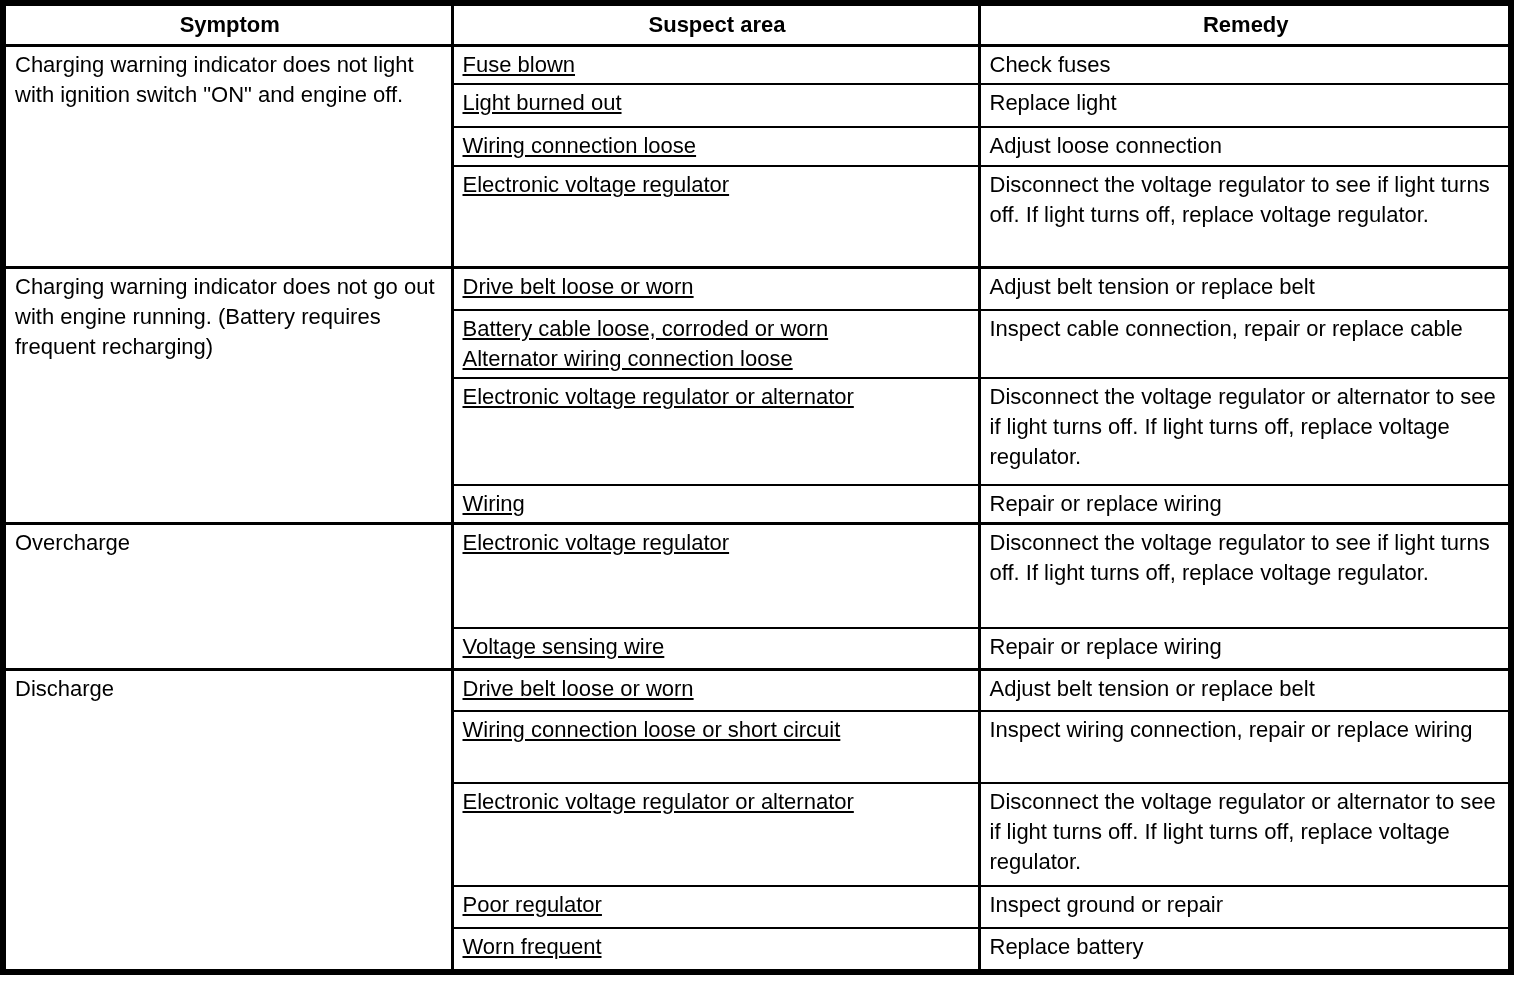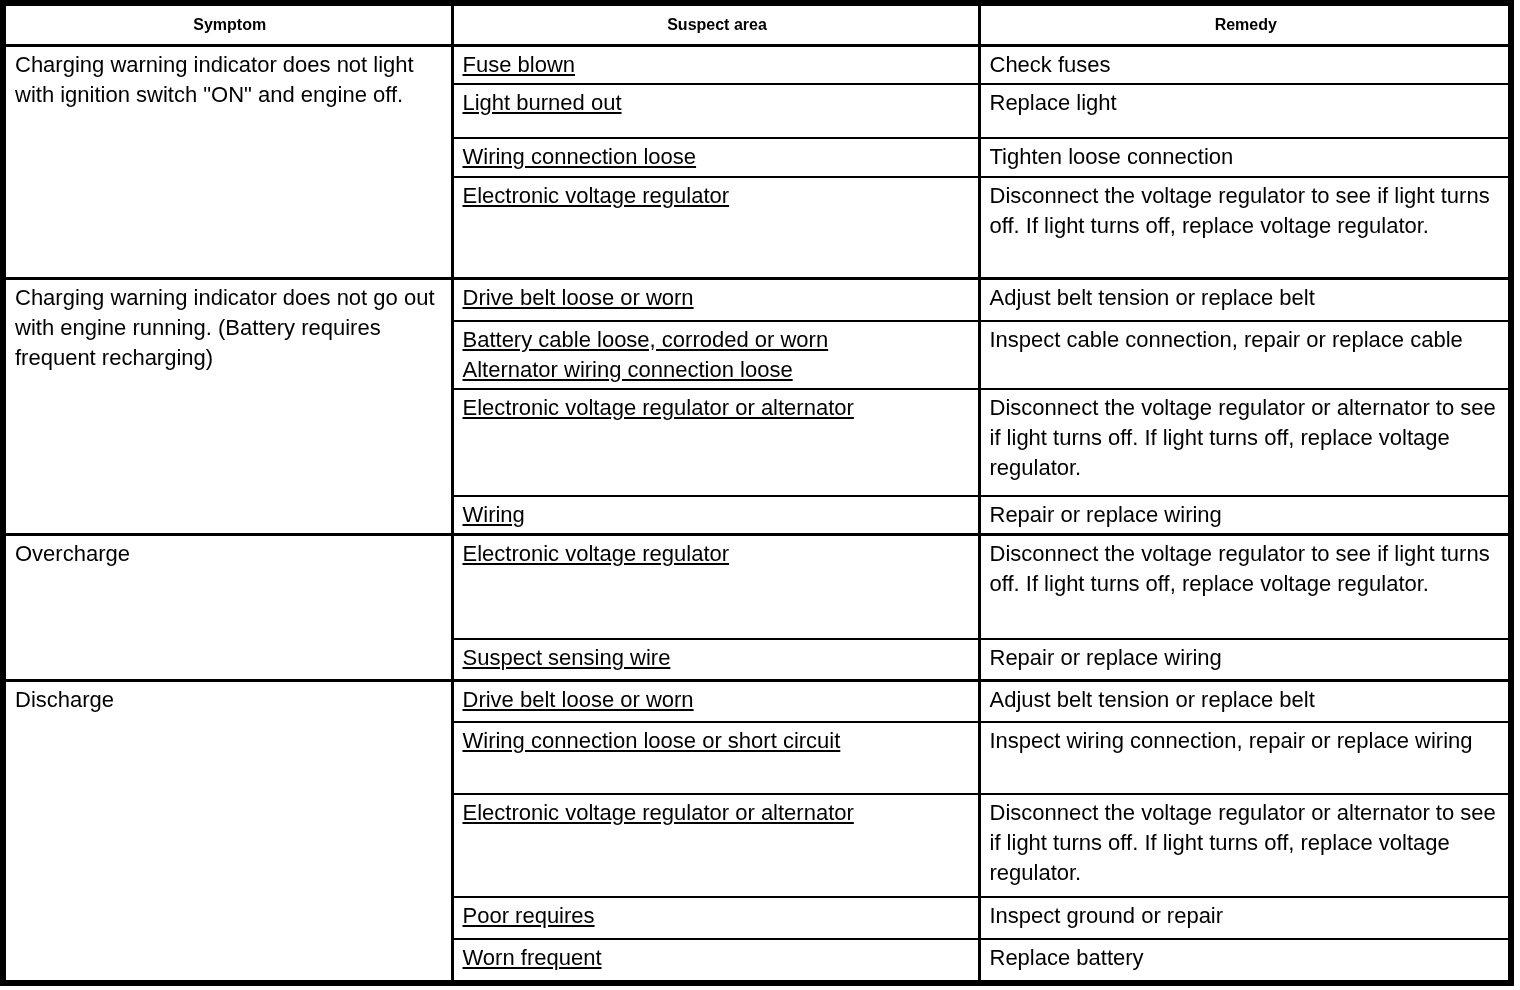--- a/index.html
+++ b/index.html
@@ -33,21 +33,21 @@
     text-align: left;
     padding: 3px 6px 3px 9px;
     line-height: 30px;
     overflow: hidden;
     box-sizing: border-box;
   }
   table.trouble-table thead th {
     font-weight: bold;
     text-align: center;
     border-bottom: 3px solid #000000;
-    font-size: 16px;
+    font-size: 22px;
     padding-top: 4px;
   }
   tr.section-start td {
     border-top: 3px solid #000000;
   }
   td.suspect-cell {
     white-space: pre-line;
     text-decoration: underline;
   }
   td.symptom-cell {
@@ -71,27 +71,27 @@
         <th>Remedy</th>
       </tr>
     </thead>
     <tbody>
 
       <tr class="section-start" style="height:34px">
         <td class="symptom-cell" rowspan="4">Charging warning indicator does not light with ignition switch "ON" and engine off.</td>
         <td class="suspect-cell">Fuse blown</td>
         <td class="remedy-cell">Check fuses</td>
       </tr>
-      <tr style="height:54px">
+      <tr style="height:43px">
         <td class="suspect-cell">Light burned out</td>
         <td class="remedy-cell">Replace light</td>
       </tr>
       <tr style="height:39px">
         <td class="suspect-cell">Wiring connection loose</td>
-        <td class="remedy-cell">Tighten loose connection</td>
+        <td class="remedy-cell">Adjust loose connection</td>
       </tr>
       <tr style="height:102px">
         <td class="suspect-cell">Electronic voltage regulator</td>
         <td class="remedy-cell">Disconnect the voltage regulator to see if light turns off. If light turns off, replace voltage regulator.</td>
       </tr>
 
       <tr class="section-start" style="height:42px">
         <td class="symptom-cell" rowspan="4">Charging warning indicator does not go out with engine running. (Battery requires frequent recharging)</td>
         <td class="suspect-cell">Drive belt loose or worn</td>
         <td class="remedy-cell">Adjust belt tension or replace belt</td>
@@ -109,39 +109,39 @@
         <td class="suspect-cell">Wiring</td>
         <td class="remedy-cell">Repair or replace wiring</td>
       </tr>
 
       <tr class="section-start" style="height:104px">
         <td class="symptom-cell" rowspan="2">Overcharge</td>
         <td class="suspect-cell">Electronic voltage regulator</td>
         <td class="remedy-cell">Disconnect the voltage regulator to see if light turns off. If light turns off, replace voltage regulator.</td>
       </tr>
       <tr style="height:42px">
-        <td class="suspect-cell">Suspect sensing wire</td>
+        <td class="suspect-cell">Voltage sensing wire</td>
         <td class="remedy-cell">Repair or replace wiring</td>
       </tr>
 
       <tr class="section-start" style="height:41px">
         <td class="symptom-cell" rowspan="5">Discharge</td>
         <td class="suspect-cell">Drive belt loose or worn</td>
         <td class="remedy-cell">Adjust belt tension or replace belt</td>
       </tr>
       <tr style="height:72px">
         <td class="suspect-cell">Wiring connection loose or short circuit</td>
         <td class="remedy-cell">Inspect wiring connection, repair or replace wiring</td>
       </tr>
       <tr style="height:103px">
         <td class="suspect-cell">Electronic voltage regulator or alternator</td>
         <td class="remedy-cell">Disconnect the voltage regulator or alternator to see if light turns off. If light turns off, replace voltage regulator.</td>
       </tr>
       <tr style="height:42px">
-        <td class="suspect-cell">Poor requires</td>
+        <td class="suspect-cell">Poor regulator</td>
         <td class="remedy-cell">Inspect ground or repair</td>
       </tr>
       <tr style="height:44px">
         <td class="suspect-cell">Worn frequent</td>
         <td class="remedy-cell">Replace battery</td>
       </tr>
     </tbody>
   </table>
 </div>
 

